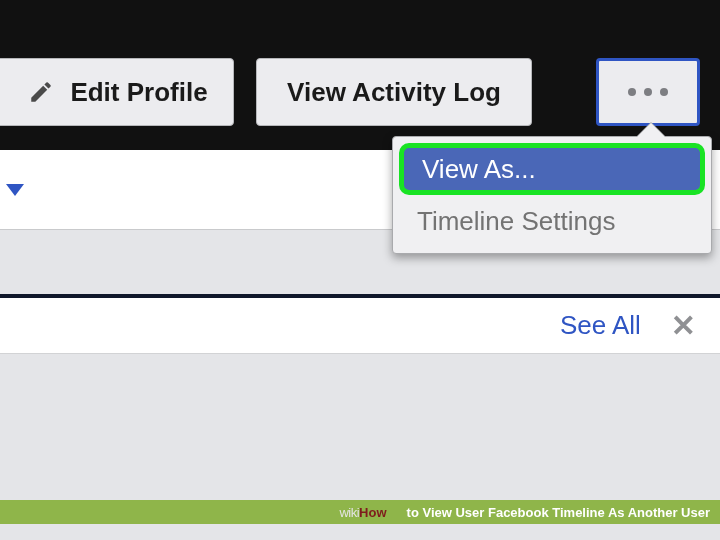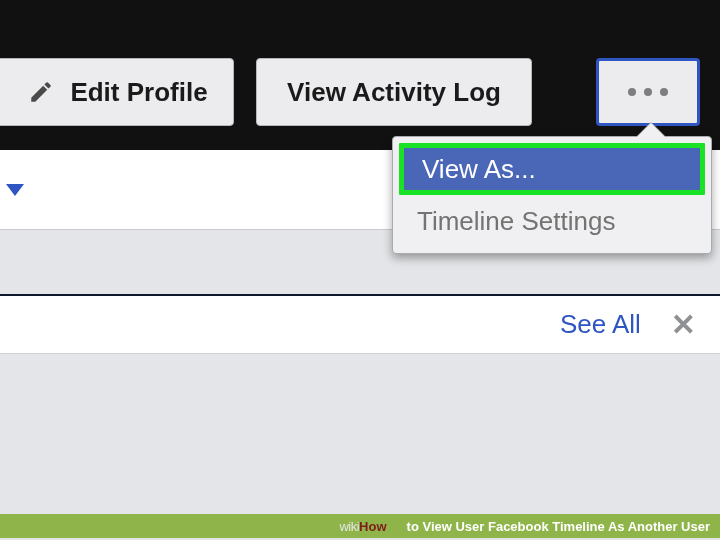--- a/index.html
+++ b/index.html
@@ -71,21 +71,21 @@
     border-left: 9px solid transparent;
     border-right: 9px solid transparent;
     border-top: 12px solid #2f55c3;
   }
   
   .section-band {
     position: absolute;
     left: 0; top: 294px;
     width: 720px; height: 60px;
     background: #fff;
-    border-top: 2px solid #0f172a;
+    border-top: 4px solid #0f172a;
     border-bottom: 1px solid #d2d3d5;
     display: flex;
     align-items: center;
     justify-content: flex-end;
     padding-right: 24px;
     gap: 30px;
   }
   .see-all {
     color: #2f55c3;
     font-size: 26px;
@@ -124,29 +124,29 @@
     display: flex;
     align-items: center;
     padding: 0 18px;
     font-size: 26px;
     cursor: pointer;
   }
   .dd-view-as {
     background: #4a67b7;
     color: #fff;
     border: 5px solid #19e324;
-    border-radius: 1px;
+    border-radius: 10px;
   }
   .dd-settings {
     color: #737373;
   }
   
   .caption {
     position: absolute;
-    left: 0; bottom: 2px;
+    left: 0; bottom: 16px;
     width: 720px; height: 24px;
     background: #8fb54a;
     color: #fff;
     font-size: 13px;
     display: flex;
     align-items: center;
     justify-content: flex-end;
     padding-right: 10px;
     font-family: Arial, sans-serif;
   }

